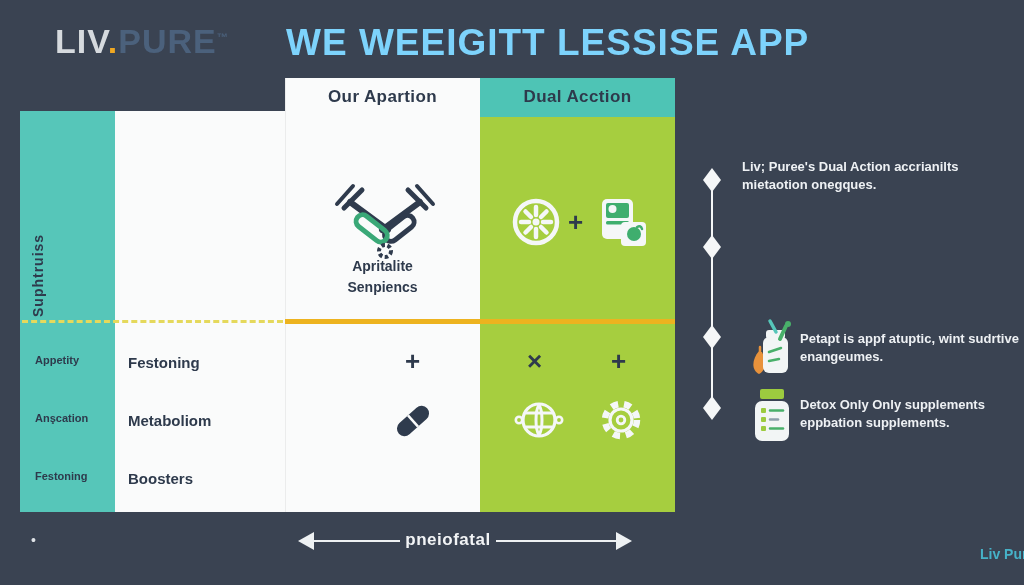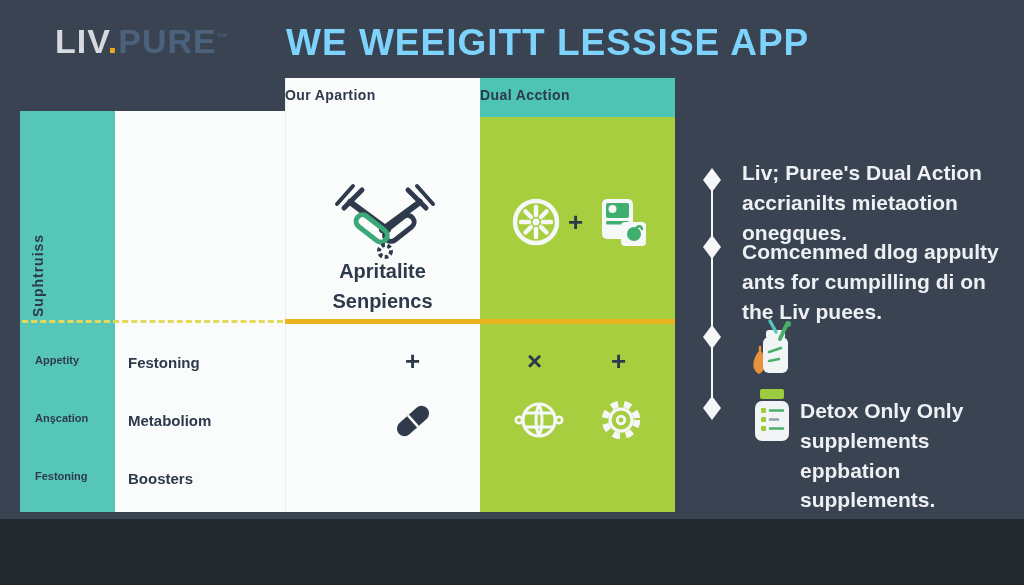--- a/index.html
+++ b/index.html
@@ -1,51 +1,51 @@
 <!DOCTYPE html>
 <html><head>
 <meta charset="utf-8">
 <style>
   html,body{margin:0;padding:0;background:#23272e;}
   .canvas{
-    position:relative;width:1024px;height:519px;overflow:hidden;
+    position:relative;width:1024px;height:585px;overflow:hidden;
     background:#3a4352;
     font-family:"Liberation Sans", sans-serif;
     -webkit-font-smoothing:antialiased;
   }
   
   .logo{position:absolute;left:55px;top:22px;font-size:34px;font-weight:800;letter-spacing:1px;color:#d6dade;}
   .logo .dot{color:#f0a822;}
   .logo .pure{color:#4b617c;}
   .logo sup{font-size:11px;color:#4b617c;font-weight:700;}
   .title{position:absolute;left:286px;top:22px;font-size:37px;font-weight:800;color:#7dd3fc;letter-spacing:1px;white-space:nowrap;}
   
   .col-white-our{position:absolute;left:285px;top:78px;width:195px;height:434px;background:#fafbfb;border-left:1px solid rgba(0,0,0,0.06);}
   .hdr-dual{position:absolute;left:480px;top:78px;width:195px;height:39px;background:#4ec4b5;}
   .col-green{position:absolute;left:480px;top:117px;width:195px;height:395px;background:#a6ce3f;}
   .sidebar{position:absolute;left:20px;top:111px;width:95px;height:401px;background:#56c6b9;}
   .col-white-2{position:absolute;left:115px;top:111px;width:170px;height:401px;background:#fafbfb;}
-  .hdr-text{position:absolute;width:195px;text-align:left;top:87px;font-size:14px;font-weight:700;color:#2e3a4c;letter-spacing:.4px;}
+  .hdr-text{position:absolute;width:195px;text-align:center;top:87px;font-size:17px;font-weight:700;color:#2e3a4c;letter-spacing:.4px;}
   .hdr-our{left:285px;}
   .hdr-dual-t{left:480px;}
   .v-label{
     position:absolute;left:30px;top:220px;height:110px;width:30px;
     writing-mode:vertical-rl;transform:rotate(180deg);
     font-size:14px;font-weight:700;color:#2e3a4c;letter-spacing:1px;text-align:center;
   }
   .dash-line{position:absolute;left:22px;top:320px;width:261px;border-top:3px dashed #e5d95c;}
   .solid-line{position:absolute;left:285px;top:319px;width:390px;height:5px;background:#edb31f;}
-  .feature-label{position:absolute;left:285px;top:256px;width:195px;text-align:center;font-size:20px;font-weight:700;color:#2e3a4c;line-height:1.5;}
+  .feature-label{position:absolute;left:285px;top:256px;width:195px;text-align:center;font-size:14px;font-weight:700;color:#2e3a4c;line-height:1.5;}
   .row-label{position:absolute;left:35px;width:78px;font-size:11px;font-weight:700;color:#2e3a4c;}
   .row-value{position:absolute;left:128px;width:150px;font-size:15px;font-weight:700;color:#2e3a4c;}
   .sign{position:absolute;font-size:26px;font-weight:800;color:#2e3a4c;line-height:1;}
   
   .vline{position:absolute;left:711px;top:180px;width:2px;height:227px;background:#f5f7f8;}
   .diamond{position:absolute;width:18px;height:24px;background:#f5f7f8;clip-path:polygon(50% 0,100% 50%,50% 100%,0 50%);}
-  .rp-text{position:absolute;font-size:21px;font-weight:600;color:#eef1f4;line-height:1.42;}
+  .rp-text{position:absolute;font-size:13px;font-weight:600;color:#eef1f4;line-height:1.42;}
   
   .note-bullet{position:absolute;left:31px;top:532px;color:#dfe3e7;font-size:14px;}
   .note{position:absolute;left:48px;top:528px;width:268px;font-size:12.5px;font-weight:600;color:#dfe3e7;line-height:1.45;}
   .arrow-seg{position:absolute;top:540px;height:2px;background:#eef1f3;}
   .arrow-head{position:absolute;top:532px;width:0;height:0;border-top:9px solid transparent;border-bottom:9px solid transparent;}
   .arrow-head.left{left:298px;border-right:16px solid #eef1f3;}
   .arrow-head.right{left:616px;border-left:16px solid #eef1f3;}
   .arrow-label{position:absolute;left:402px;top:530px;width:92px;text-align:center;font-size:17px;font-weight:700;color:#f2f4f6;letter-spacing:.5px;}
   .brand{position:absolute;left:980px;top:546px;font-size:14px;font-weight:600;color:#46b2c8;white-space:nowrap;}
   .icon-abs{position:absolute;}
@@ -149,47 +149,47 @@
     <circle cx="22" cy="22" r="3.8" fill="none" stroke="#f5f7f8" stroke-width="2.8"></circle>
   </svg>
 
   <div class="vline"></div>
   <div class="diamond" style="left:703px;top:168px;"></div>
   <div class="diamond" style="left:703px;top:235px;"></div>
   <div class="diamond" style="left:703px;top:325px;"></div>
   <div class="diamond" style="left:703px;top:396px;"></div>
 
   <div class="rp-text" style="left:742px;top:158px;width:262px;">Liv; Puree's Dual Action accrianilts mietaotion onegques.</div>
-  <div class="rp-text" style="left:742px;top:237px;width:262px;">Comcenmed dlog appulty ants for cumpilling di on the Liv puees.</div>
 
   <svg class="icon-abs" style="left:748px;top:318px;" width="46" height="60" viewBox="0 0 46 60">
     <path d="M11 33 C4 41 3 52 11 56 C19 52 18 42 14 34 Z" fill="#e8923b"></path>
     <path d="M12 33 L12 29" stroke="#e8923b" stroke-width="2.5" stroke-linecap="round"></path>
     <rect x="15" y="19" width="25" height="36" rx="6" fill="#f2f5f5"></rect>
     <rect x="18" y="12" width="19" height="9" rx="3" fill="#f2f5f5"></rect>
     <path d="M22 3 L28 14" stroke="#56c6b9" stroke-width="3.5" stroke-linecap="round"></path>
     <path d="M38 8 L32 21" stroke="#49b06a" stroke-width="4" stroke-linecap="round"></path>
     <circle cx="40" cy="6" r="3" fill="#49b06a"></circle>
     <path d="M21 34 L33 30 M21 43 L31 41" stroke="#49b06a" stroke-width="2.5" stroke-linecap="round"></path>
   </svg>
+  <div class="rp-text" style="left:800px;top:330px;width:225px;">Petapt is appf atuptic, wint sudrtive enangeumes.</div>
 
   <svg class="icon-abs" style="left:752px;top:388px;" width="40" height="56" viewBox="0 0 40 56">
     <rect x="8" y="1" width="24" height="10" rx="2" fill="#9ccb3f"></rect>
     <rect x="3" y="13" width="34" height="40" rx="7" fill="#f2f5f5"></rect>
     <rect x="9" y="20" width="5" height="5" rx="1" fill="#9ccb3f"></rect>
     <rect x="9" y="29" width="5" height="5" rx="1" fill="#9ccb3f"></rect>
     <rect x="9" y="38" width="5" height="5" rx="1" fill="#9ccb3f"></rect>
     <path d="M18 22.5 L31 22.5" stroke="#49b06a" stroke-width="2.5" stroke-linecap="round"></path>
     <path d="M18 31.5 L26 31.5" stroke="#8da0ab" stroke-width="2.5" stroke-linecap="round"></path>
     <path d="M18 40.5 L31 40.5" stroke="#49b06a" stroke-width="2.5" stroke-linecap="round"></path>
   </svg>
   <div class="rp-text" style="left:800px;top:396px;width:235px;">Detox Only Only supplements eppbation supplements.</div>
 
   <div class="note-bullet">•</div>
 
   <div class="arrow-head left"></div>
   <div class="arrow-seg" style="left:314px;width:86px;"></div>
-  <div class="arrow-label">accrianilts</div>
+  <div class="arrow-label">pneiofatal</div>
   <div class="arrow-seg" style="left:496px;width:120px;"></div>
   <div class="arrow-head right"></div>
 
   <div class="brand">Liv Pur</div>
 </div>
 
 </body></html>

